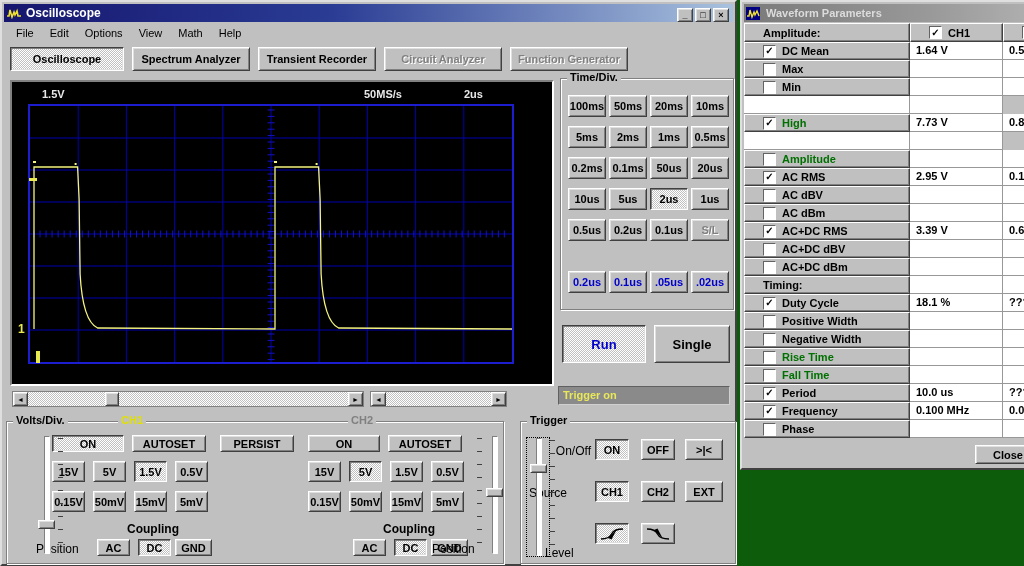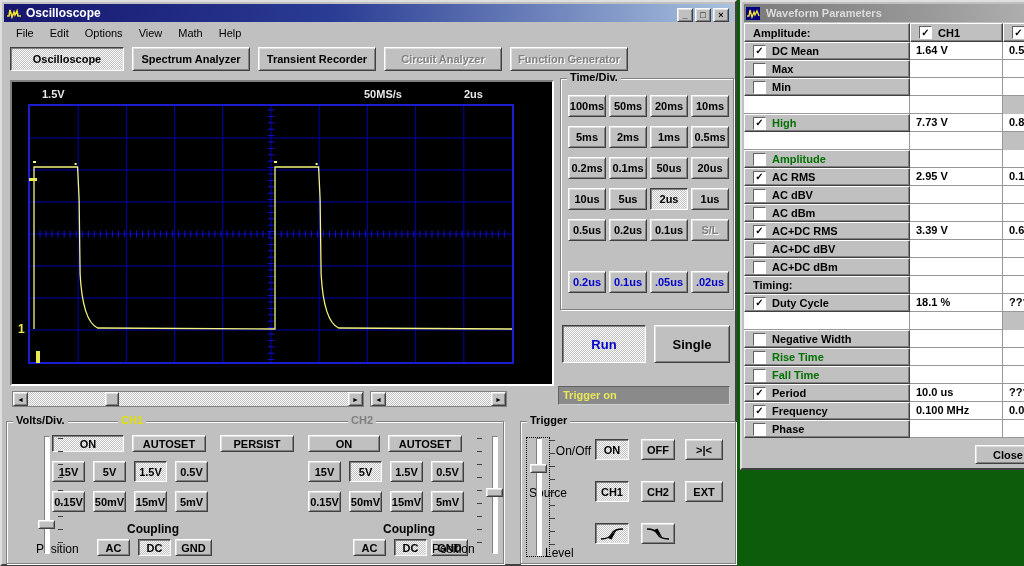--- a/index.html
+++ b/index.html
@@ -95,21 +95,21 @@
   .vs-ticks { position:absolute; top:2px; bottom:2px; width:5px;
               background:repeating-linear-gradient(to bottom,#404040 0 1px,transparent 1px 13px); }
   .vs-focus { outline:1px dotted #000; }
 
   
   #wp-table { position:absolute; left:2px; top:21px; }
   .wp-row { display:grid; grid-template-columns:166px 93px 93px; height:18px; }
   .wp-row.hdr { height:19px; }
   .wp-label { background:#c0c0c0; border:1px solid; border-color:#ffffff #404040 #404040 #ffffff;
               box-shadow: inset -1px -1px 0 #808080; display:flex; align-items:center;
-              padding-left:8px; font-size:11px; font-weight:bold; gap:6px; }
+              padding-left:18px; font-size:11px; font-weight:bold; gap:6px; }
   .wp-val { background:#fff; border-right:1px solid #989898; border-bottom:1px solid #989898;
             font-size:11px; font-weight:bold; padding:2px 0 0 6px; white-space:nowrap; overflow:hidden; }
   .wp-cb { width:13px; height:13px; background:#fff; border:1px solid; flex:none;
            border-color:#636363 #ffffff #ffffff #636363; font-size:10px; font-weight:bold;
            display:flex; align-items:center; justify-content:center; line-height:10px; }
   .green { color:#007000; }
   #close-button { left:233px; top:443px; width:66px; height:19px; }
 
   svg { display:block; }
 </style>
@@ -558,20 +558,24 @@
         </div>
         <div class="wp-row">
           <div class="wp-label">
             <div class="wp-cb">✓</div>
             <div>Duty Cycle</div>
           </div>
           <div class="wp-val">18.1 %</div>
           <div class="wp-val">???</div>
         </div>
         <div class="wp-row">
+          <div class="wp-label">
+            <div class="wp-cb"></div>
+            <div>Positive Width</div>
+          </div>
           <div class="wp-val"></div>
           <div class="wp-val"></div>
         </div>
         <div class="wp-row">
           <div class="wp-label">
             <div class="wp-cb"></div>
             <div>Negative Width</div>
           </div>
           <div class="wp-val"></div>
           <div class="wp-val"></div>

